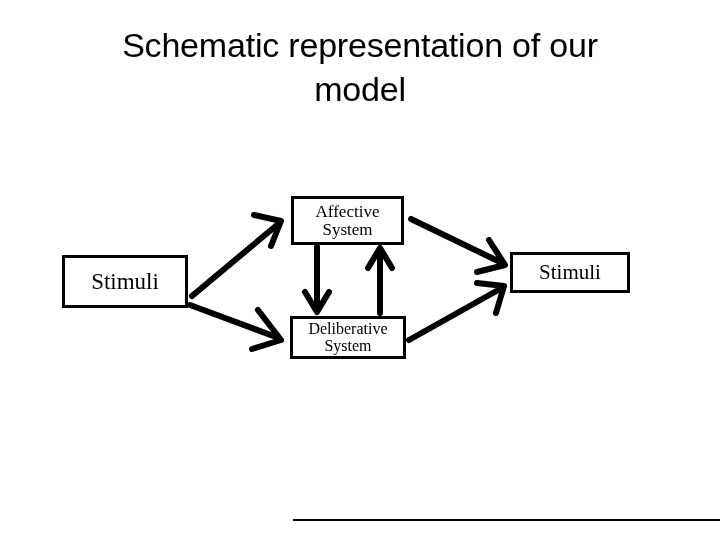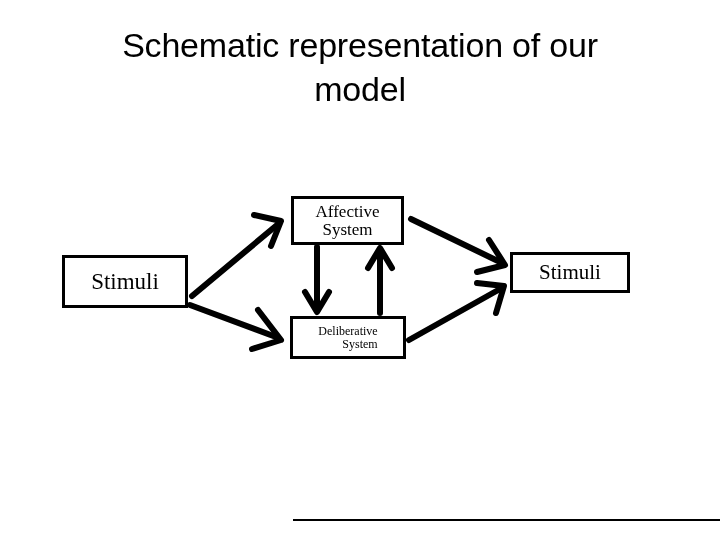--- a/index.html
+++ b/index.html
@@ -75,22 +75,21 @@
     top: 196px;
     width: 113px;
     height: 49px;
     font-size: 17px;
   }
   #node-deliberative {
     left: 290px;
     top: 316px;
     width: 116px;
     height: 43px;
-    font-size: 12px;
-    text-align: right;
+    font-size: 16px;
   }
   #node-behavior {
     left: 510px;
     top: 252px;
     width: 120px;
     height: 41px;
     font-size: 21px;
   }
 
   

